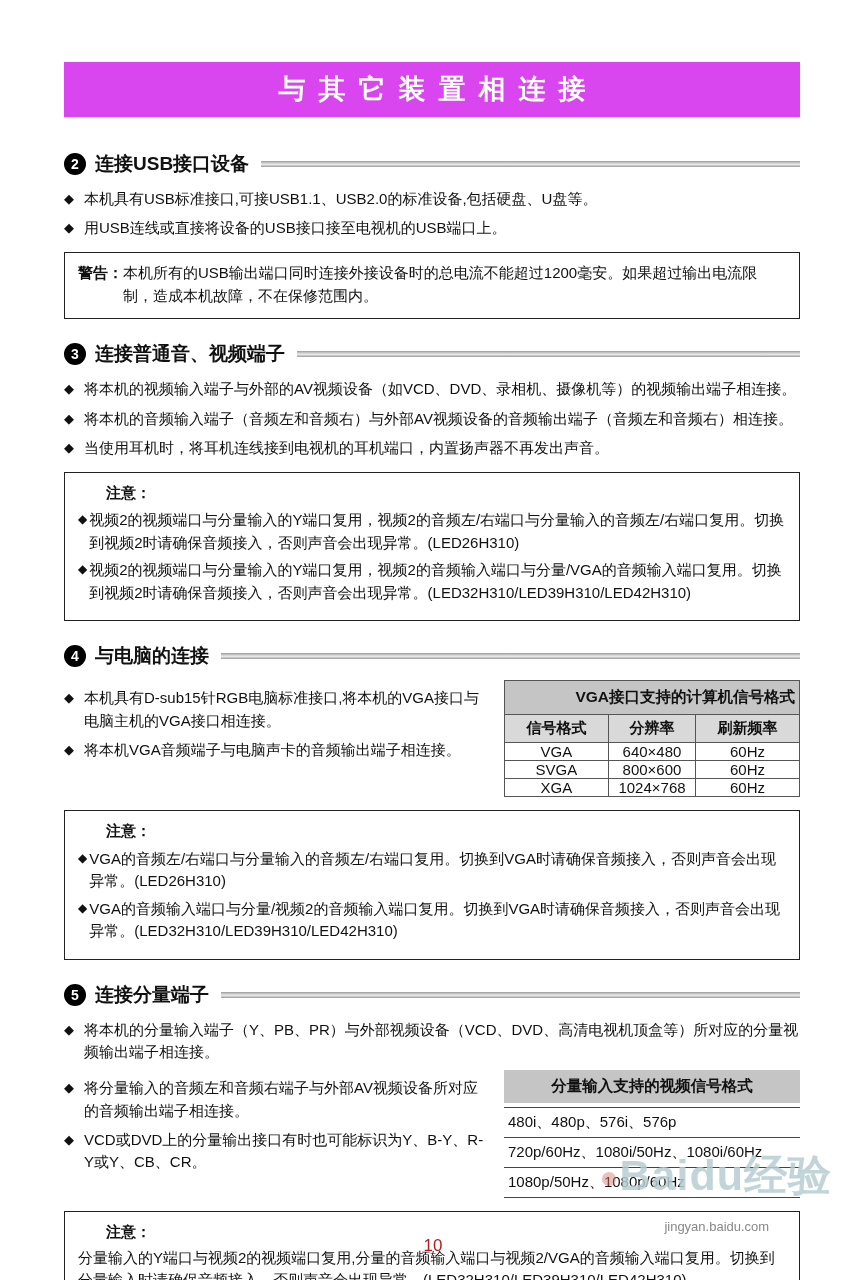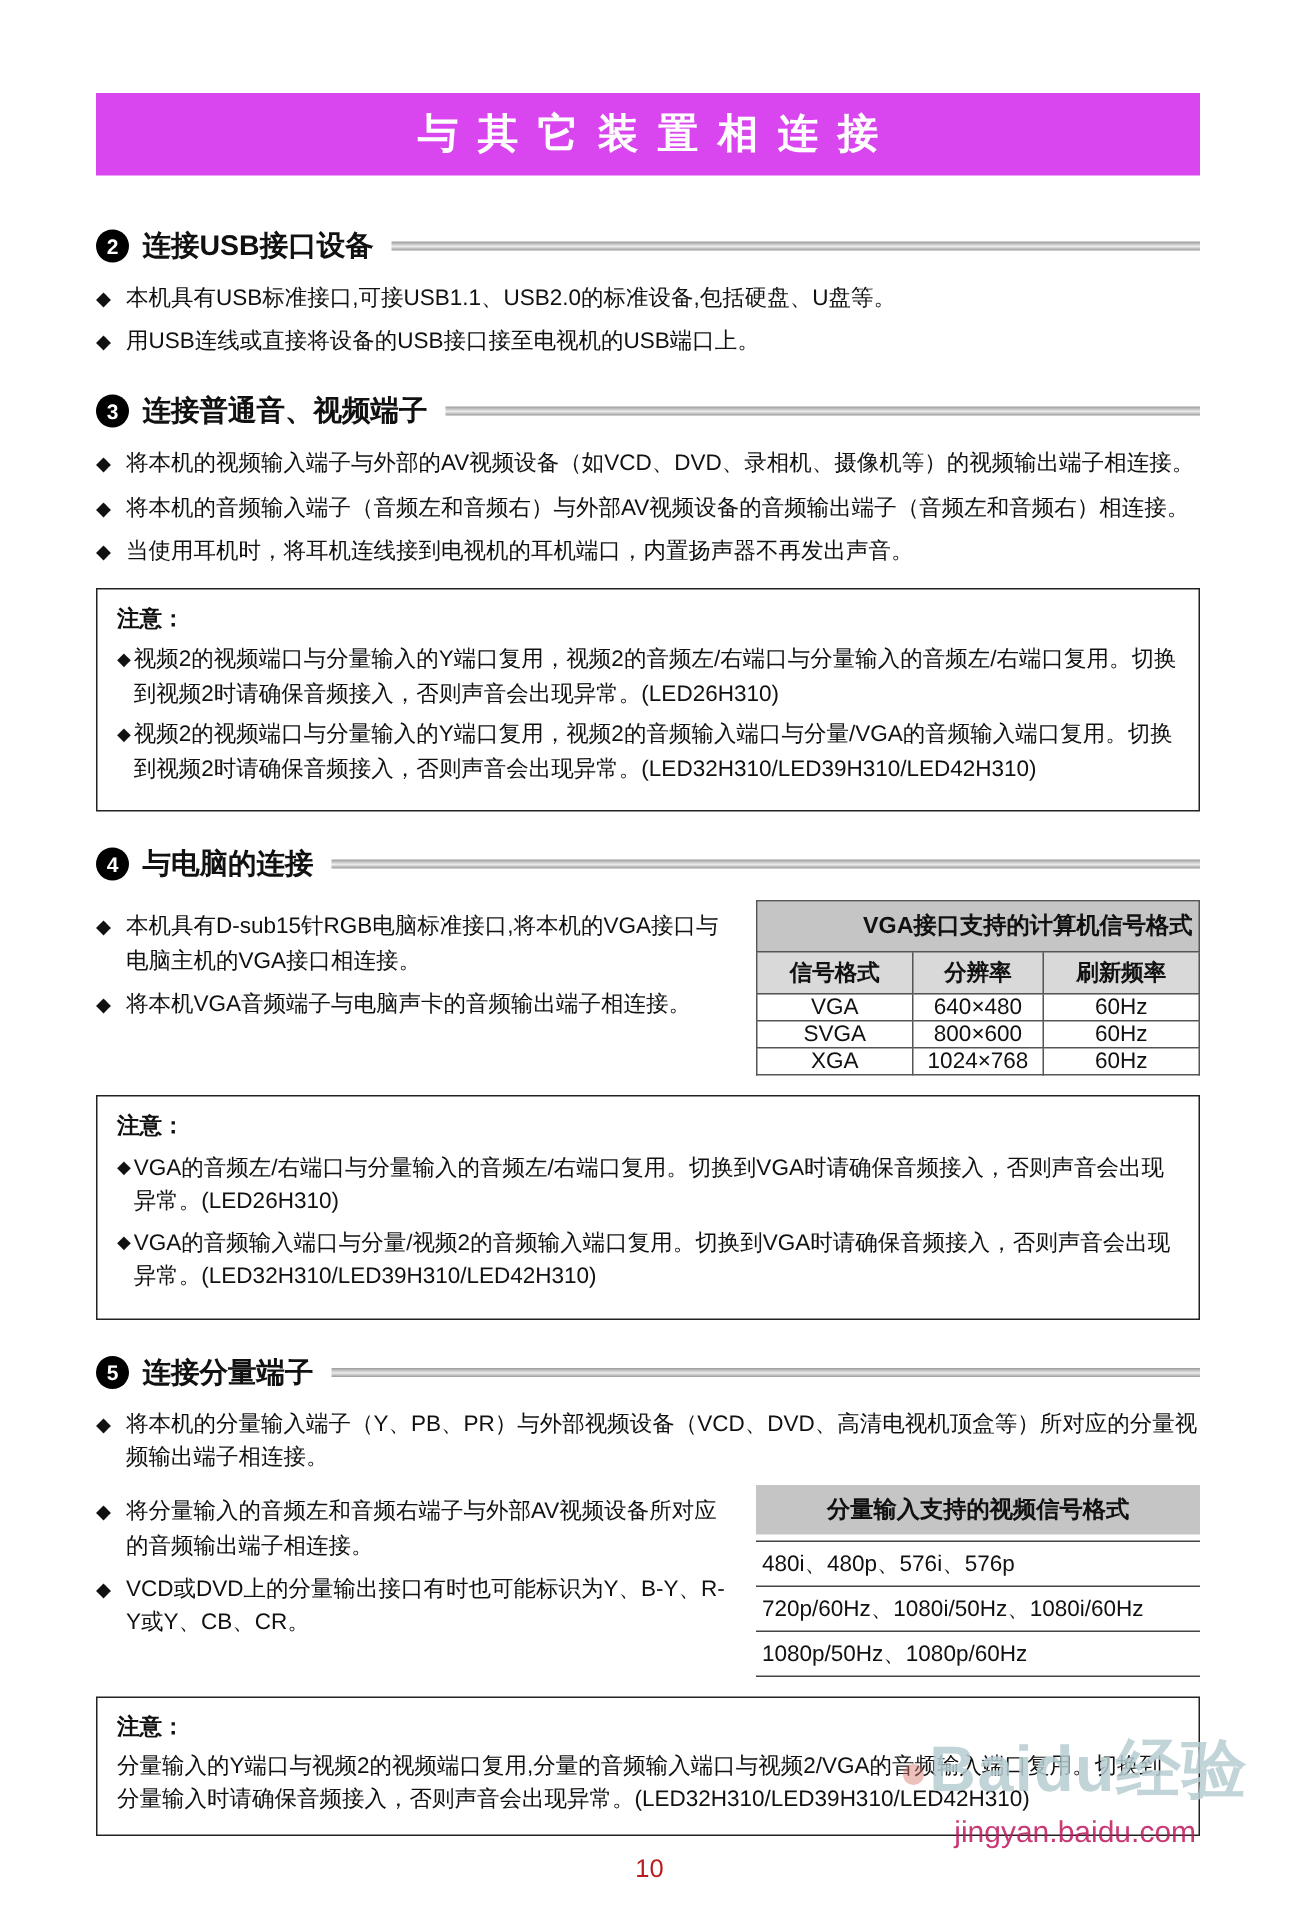--- a/index.html
+++ b/index.html
@@ -64,21 +64,21 @@
   
   .note-box {
     border:1.5px solid #222;
     padding:9px 13px 11px;
     margin:13px 0 0;
     font-size:15px; line-height:1.5;
   }
   .hang { display:flex; align-items:flex-start; }
   .warn-label { font-weight:bold; white-space:nowrap; }
   .warn-text { flex:1; }
-  .note-label { font-weight:bold; margin-bottom:3px; }
+  .note-label { font-weight:bold; margin-bottom:3px;margin-left:28px; }
   .note-item { display:flex; align-items:flex-start; margin:5px 0; }
   .note-item .diamond { font-size:12px; margin-right:2px; line-height:1.8; }
   .note-item .note-text { flex:1; }
   
   .two-col { display:flex; gap:20px; margin-top:6px; }
   .col-left { flex:1; }
   .col-right { flex:0 0 296px; }
   
   .sig-table { border-collapse:collapse; width:100%; }
   .sig-table .t-title {
@@ -112,21 +112,21 @@
   .watermark {
     position:absolute; right:34px; bottom:46px;
     text-align:center; pointer-events:none;
     color:#b7cdd2; opacity:.85; z-index:5;
   }
   .wm-line1 { font-size:43px; font-weight:bold; letter-spacing:1px; }
   .wm-dot {
     display:inline-block; width:14px; height:14px; border-radius:50%;
     background:rgba(214,120,110,.55); margin-right:4px; vertical-align:middle;
   }
-  .wm-line2 { font-size:20px; margin-top:2px; color:#be185d; }
+  .wm-line2 { font-size:13px; margin-top:14px; color:#737373; }
 </style>
 </head>
 <body>
 
 <div class="page">
 
   <div class="banner">
     <span>与其它装置相连接</span>
   </div>
 
@@ -138,20 +138,26 @@
 
   <div class="bullet">
     <span class="diamond">◆</span>
     <span class="bullet-text">本机具有USB标准接口,可接USB1.1、USB2.0的标准设备,包括硬盘、U盘等。</span>
   </div>
   <div class="bullet">
     <span class="diamond">◆</span>
     <span class="bullet-text">用USB连线或直接将设备的USB接口接至电视机的USB端口上。</span>
   </div>
 
+  <div class="note-box">
+    <div class="hang">
+      <span class="warn-label">警告：</span>
+      <span class="warn-text">本机所有的USB输出端口同时连接外接设备时的总电流不能超过1200毫安。如果超过输出电流限制，造成本机故障，不在保修范围内。</span>
+    </div>
+  </div>
 
   <div class="section-head">
     <span class="badge">3</span>
     <span class="section-title">连接普通音、视频端子</span>
     <span class="head-rule"></span>
   </div>
 
   <div class="bullet">
     <span class="diamond">◆</span>
     <span class="bullet-text">将本机的视频输入端子与外部的AV视频设备（如VCD、DVD、录相机、摄像机等）的视频输出端子相连接。</span>

